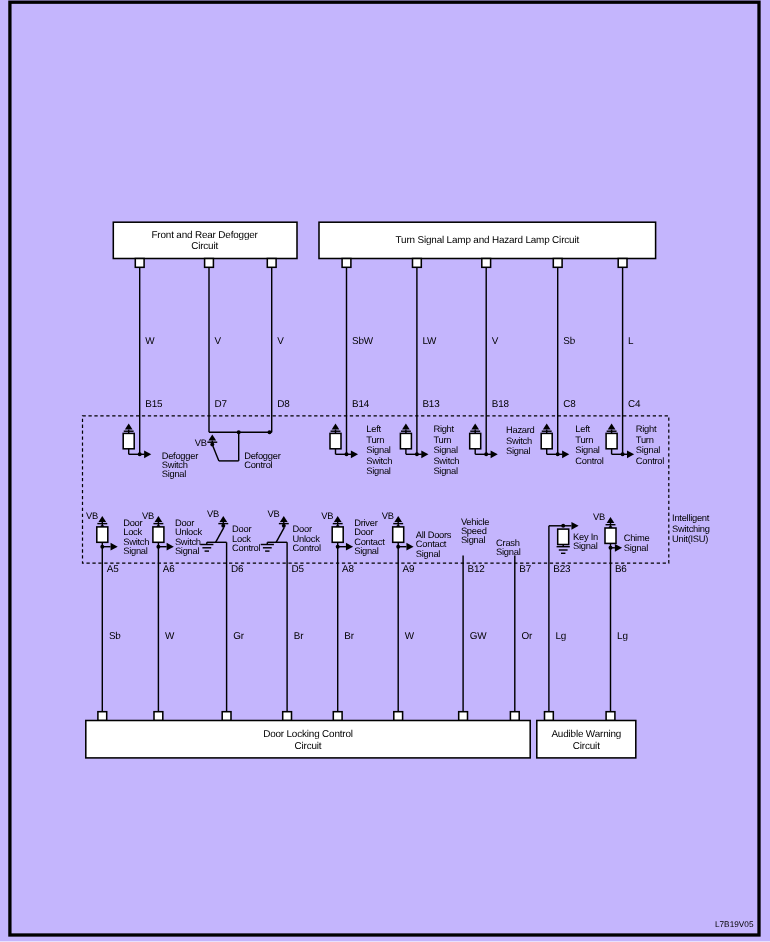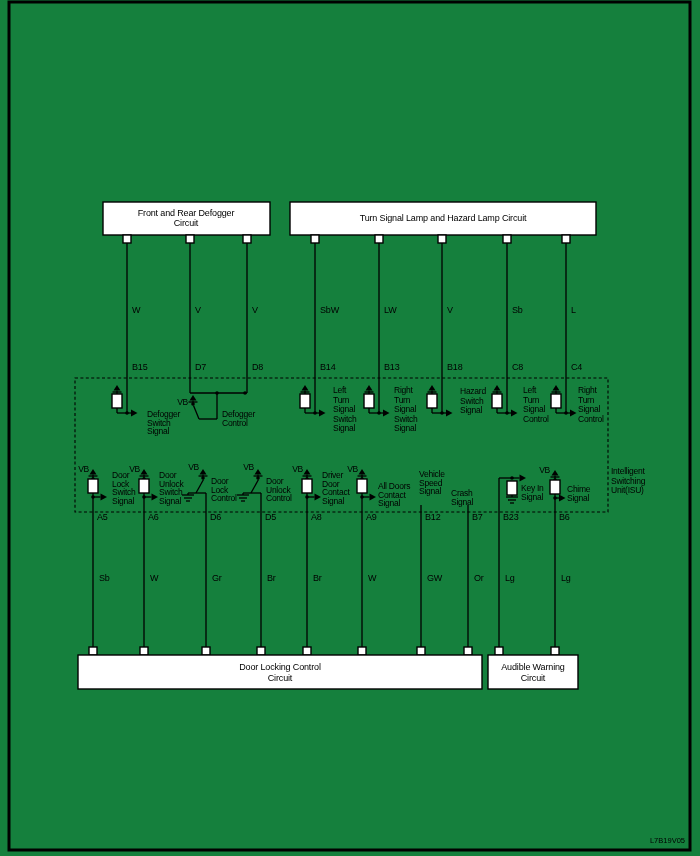--- a/index.html
+++ b/index.html
@@ -1,16 +1,16 @@
 <!DOCTYPE html>
 <html><head>
 <meta charset="utf-8">
 <style>
   html,body{margin:0;padding:0;background:#ffffff;}
-  #page{position:relative;width:700px;height:856px;background:#15803d;overflow:hidden;}
+  #page{position:relative;width:700px;height:856px;background:#c4b5fd;overflow:hidden;}
   svg text{font-family:"Liberation Sans",sans-serif;fill:#000;}
   .t9{font-size:9px;letter-spacing:-0.15px;}
   .t85{font-size:8.5px;letter-spacing:-0.25px;}
   .t75{font-size:7.5px;}
   .w{stroke:#000;stroke-width:1.3;fill:none;}
   .bx{fill:#ffffff;stroke:#000;stroke-width:1.4;}
   .dash{fill:none;stroke:#000;stroke-width:1.1;stroke-dasharray:3,2.4;}
   .blk{fill:#000;stroke:none;}
 </style>
 </head>

